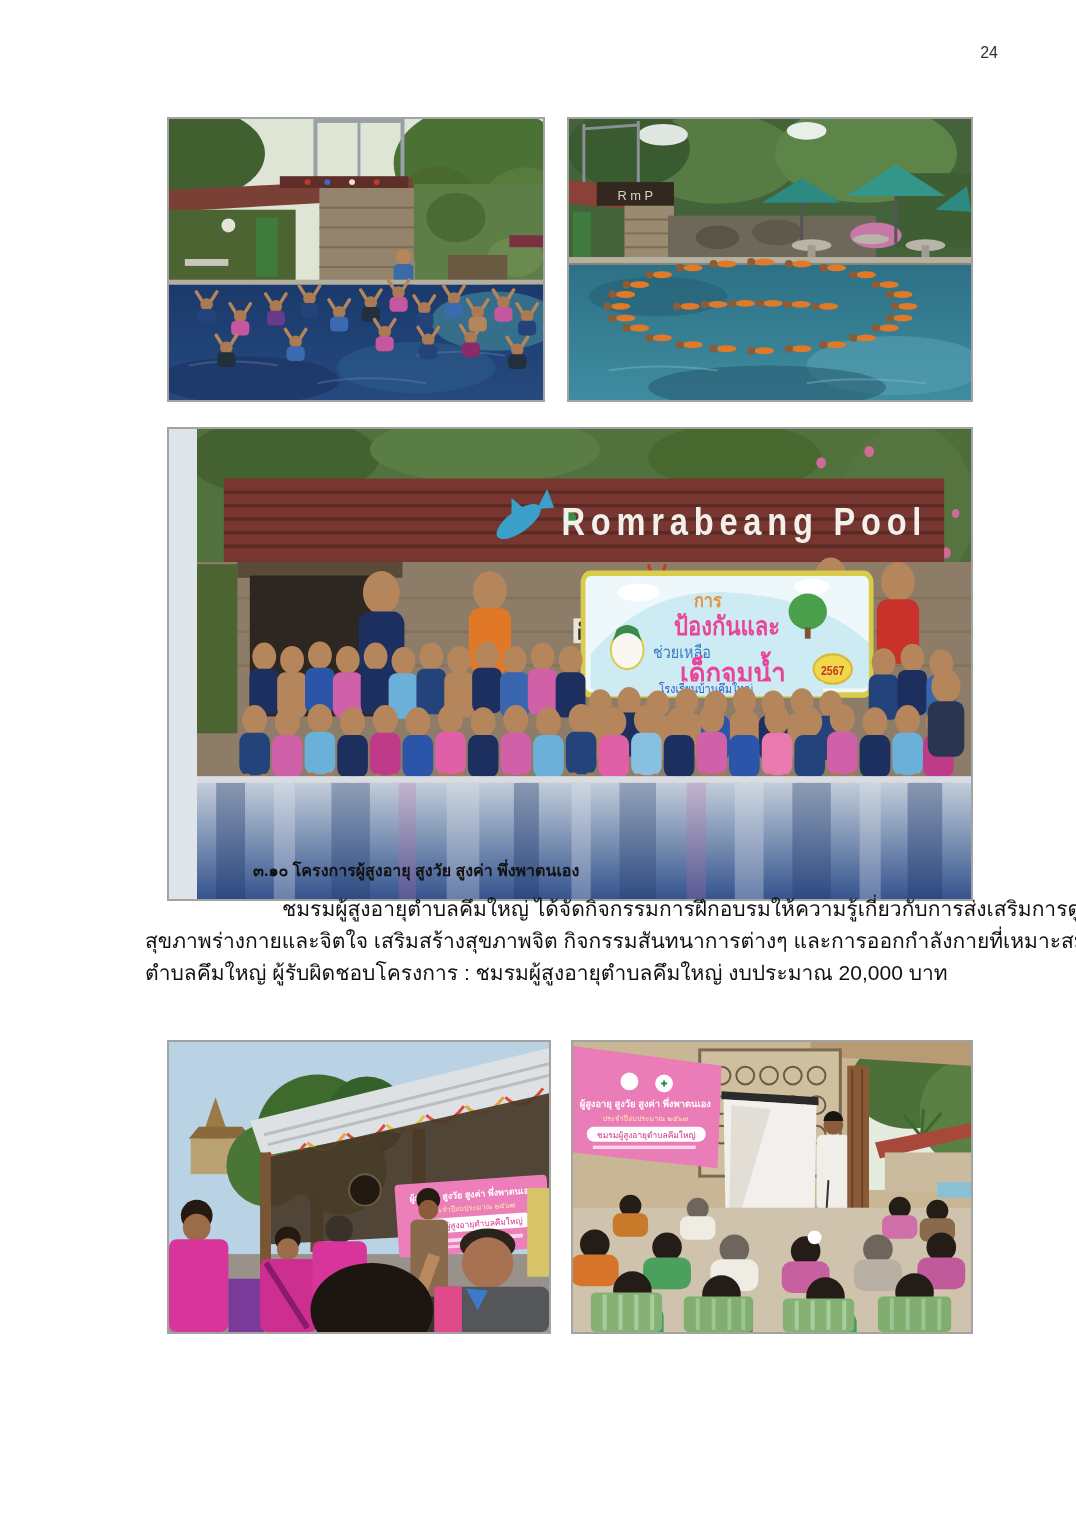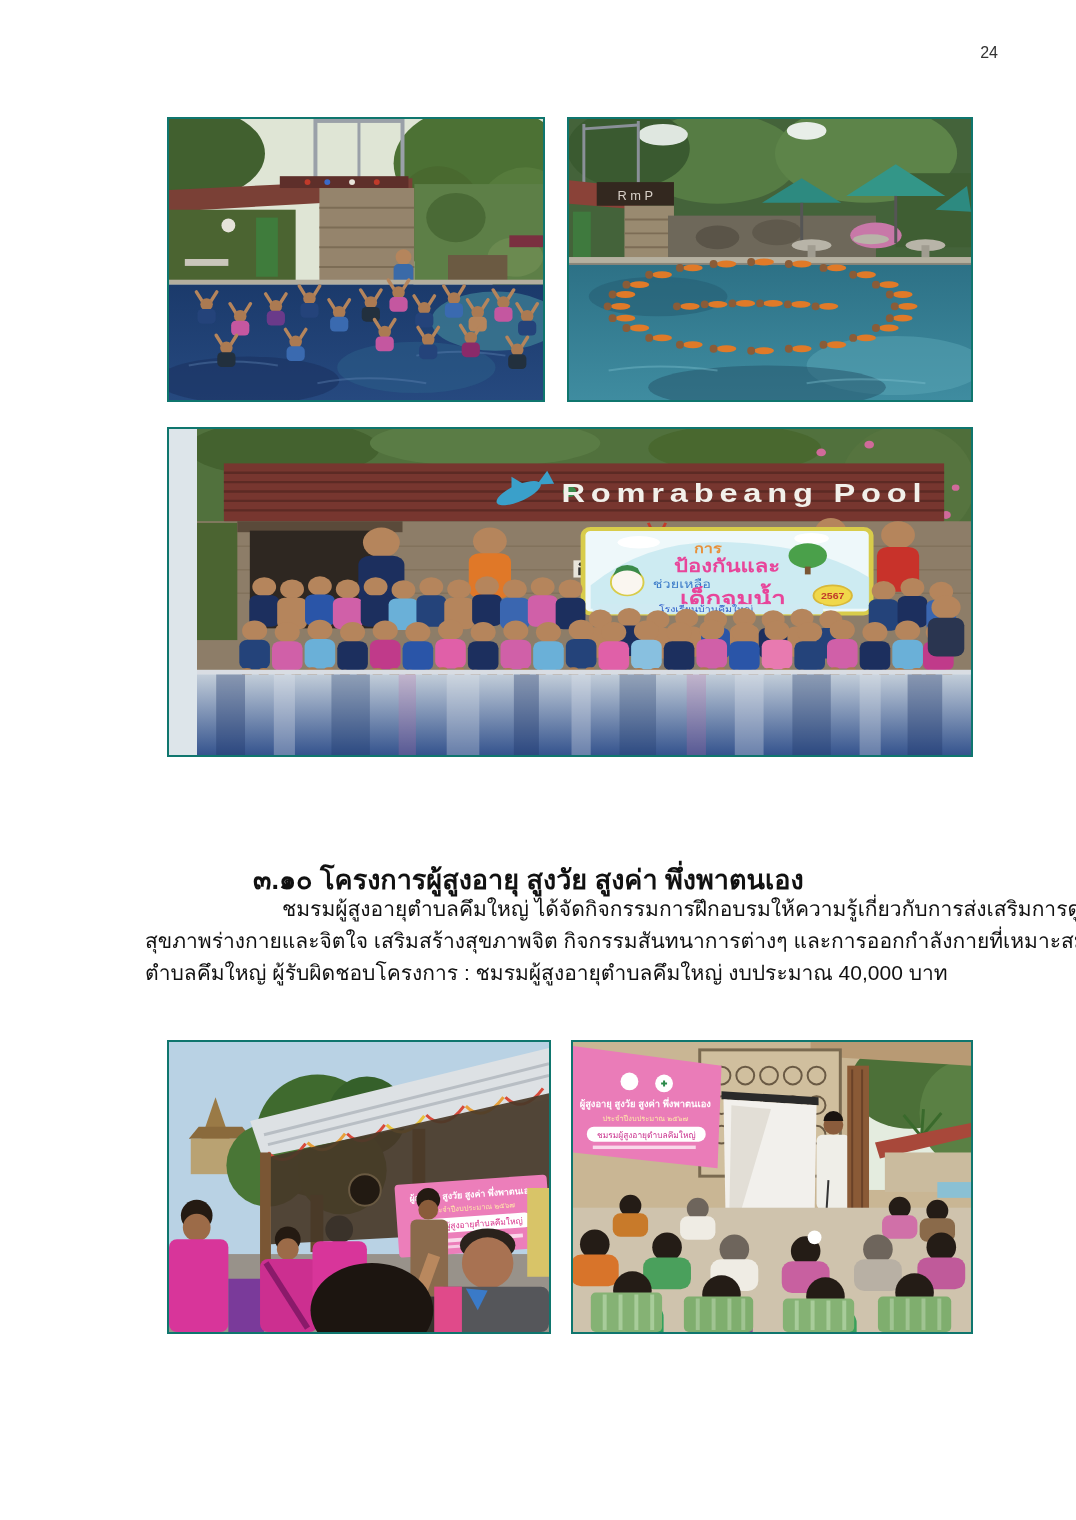--- a/index.html
+++ b/index.html
@@ -1,27 +1,27 @@
 <!DOCTYPE html>
 <html><head>
 <meta charset="utf-8">
 <style>
   html,body{margin:0;padding:0;background:#ffffff;}
   .page{position:relative;width:1076px;height:1520px;background:#ffffff;overflow:hidden;
         font-family:"Liberation Sans","DejaVu Sans",sans-serif;color:#1a1a1a;}
   .page-number{position:absolute;top:44px;right:78px;font-size:16px;color:#333;}
-  figure.photo{position:absolute;margin:0;border:2px solid #0f766e;box-sizing:border-box;
+  figure.photo{position:absolute;margin:0;border:2px solid #a3a3a3;box-sizing:border-box;
         overflow:hidden;background:#dde5ea;}
   figure.photo svg{display:block;width:100%;height:100%;}
   .p1{left:167px;top:117px;width:378px;height:285px;}
   .p2{left:567px;top:117px;width:406px;height:285px;}
-  .p3{left:167px;top:427px;width:806px;height:330px;padding-left:28px;}
+  .p3{left:167px;top:427px;width:806px;height:474px;padding-left:28px;}
   .p4{left:167px;top:1040px;width:384px;height:294px;}
   .p5{left:571px;top:1040px;width:402px;height:294px;}
-  .heading{position:absolute;left:253px;top:858px;margin:0;font-size:27px;font-weight:bold;color:#111;}
+  .heading{position:absolute;left:253px;top:858px;margin:0;font-size:16px;font-weight:bold;color:#111;}
   .body-text{position:absolute;left:145px;top:893px;width:800px;font-size:21px;line-height:32px;color:#111;}
   .body-text .line{white-space:nowrap;}
   .body-text .indent{text-indent:137px;}
   svg text{font-family:"Liberation Sans","DejaVu Sans",sans-serif;}
 </style>
 </head>
 <body>
 
 <svg width="0" height="0" style="position:absolute" aria-hidden="true">
   <defs>
@@ -341,21 +341,21 @@
         <rect x="690" y="314" width="22" height="103" fill="#e8ecf2" opacity="0.28"></rect>
         <rect x="740" y="314" width="36" height="103" fill="#1c3566" opacity="0.35"></rect>
       </g>
     </svg>
   </figure>
 
   <h3 class="heading">๓.๑๐ โครงการผู้สูงอายุ สูงวัย สูงค่า พึ่งพาตนเอง</h3>
   <div class="body-text">
     <div class="line indent">ชมรมผู้สูงอายุตำบลคึมใหญ่ ได้จัดกิจกรรมการฝึกอบรมให้ความรู้เกี่ยวกับการส่งเสริมการดูแล</div>
     <div class="line">สุขภาพร่างกายและจิตใจ เสริมสร้างสุขภาพจิต กิจกรรมสันทนาการต่างๆ และการออกกำลังกายที่เหมาะสม ฯลฯ</div>
-    <div class="line">ตำบลคึมใหญ่ ผู้รับผิดชอบโครงการ : ชมรมผู้สูงอายุตำบลคึมใหญ่ งบประมาณ 40,000 บาท</div>
+    <div class="line">ตำบลคึมใหญ่ ผู้รับผิดชอบโครงการ : ชมรมผู้สูงอายุตำบลคึมใหญ่ งบประมาณ 20,000 บาท</div>
   </div>
 
   <figure class="photo p4">
     <svg viewBox="0 0 384 294" preserveAspectRatio="none">
       <rect width="384" height="294" fill="#b9d2e4"></rect>
       <rect x="0" y="215" width="384" height="79" fill="#98928a"></rect>
       <polygon points="47,56 32,100 62,100" fill="#9a7a46"></polygon>
       <polygon points="20,98 84,98 74,86 30,86" fill="#8a6a3c"></polygon>
       <rect x="22" y="98" width="62" height="36" fill="#b9a272"></rect>
       <circle cx="150" cy="95" r="62" fill="#3f6a2e"></circle>

